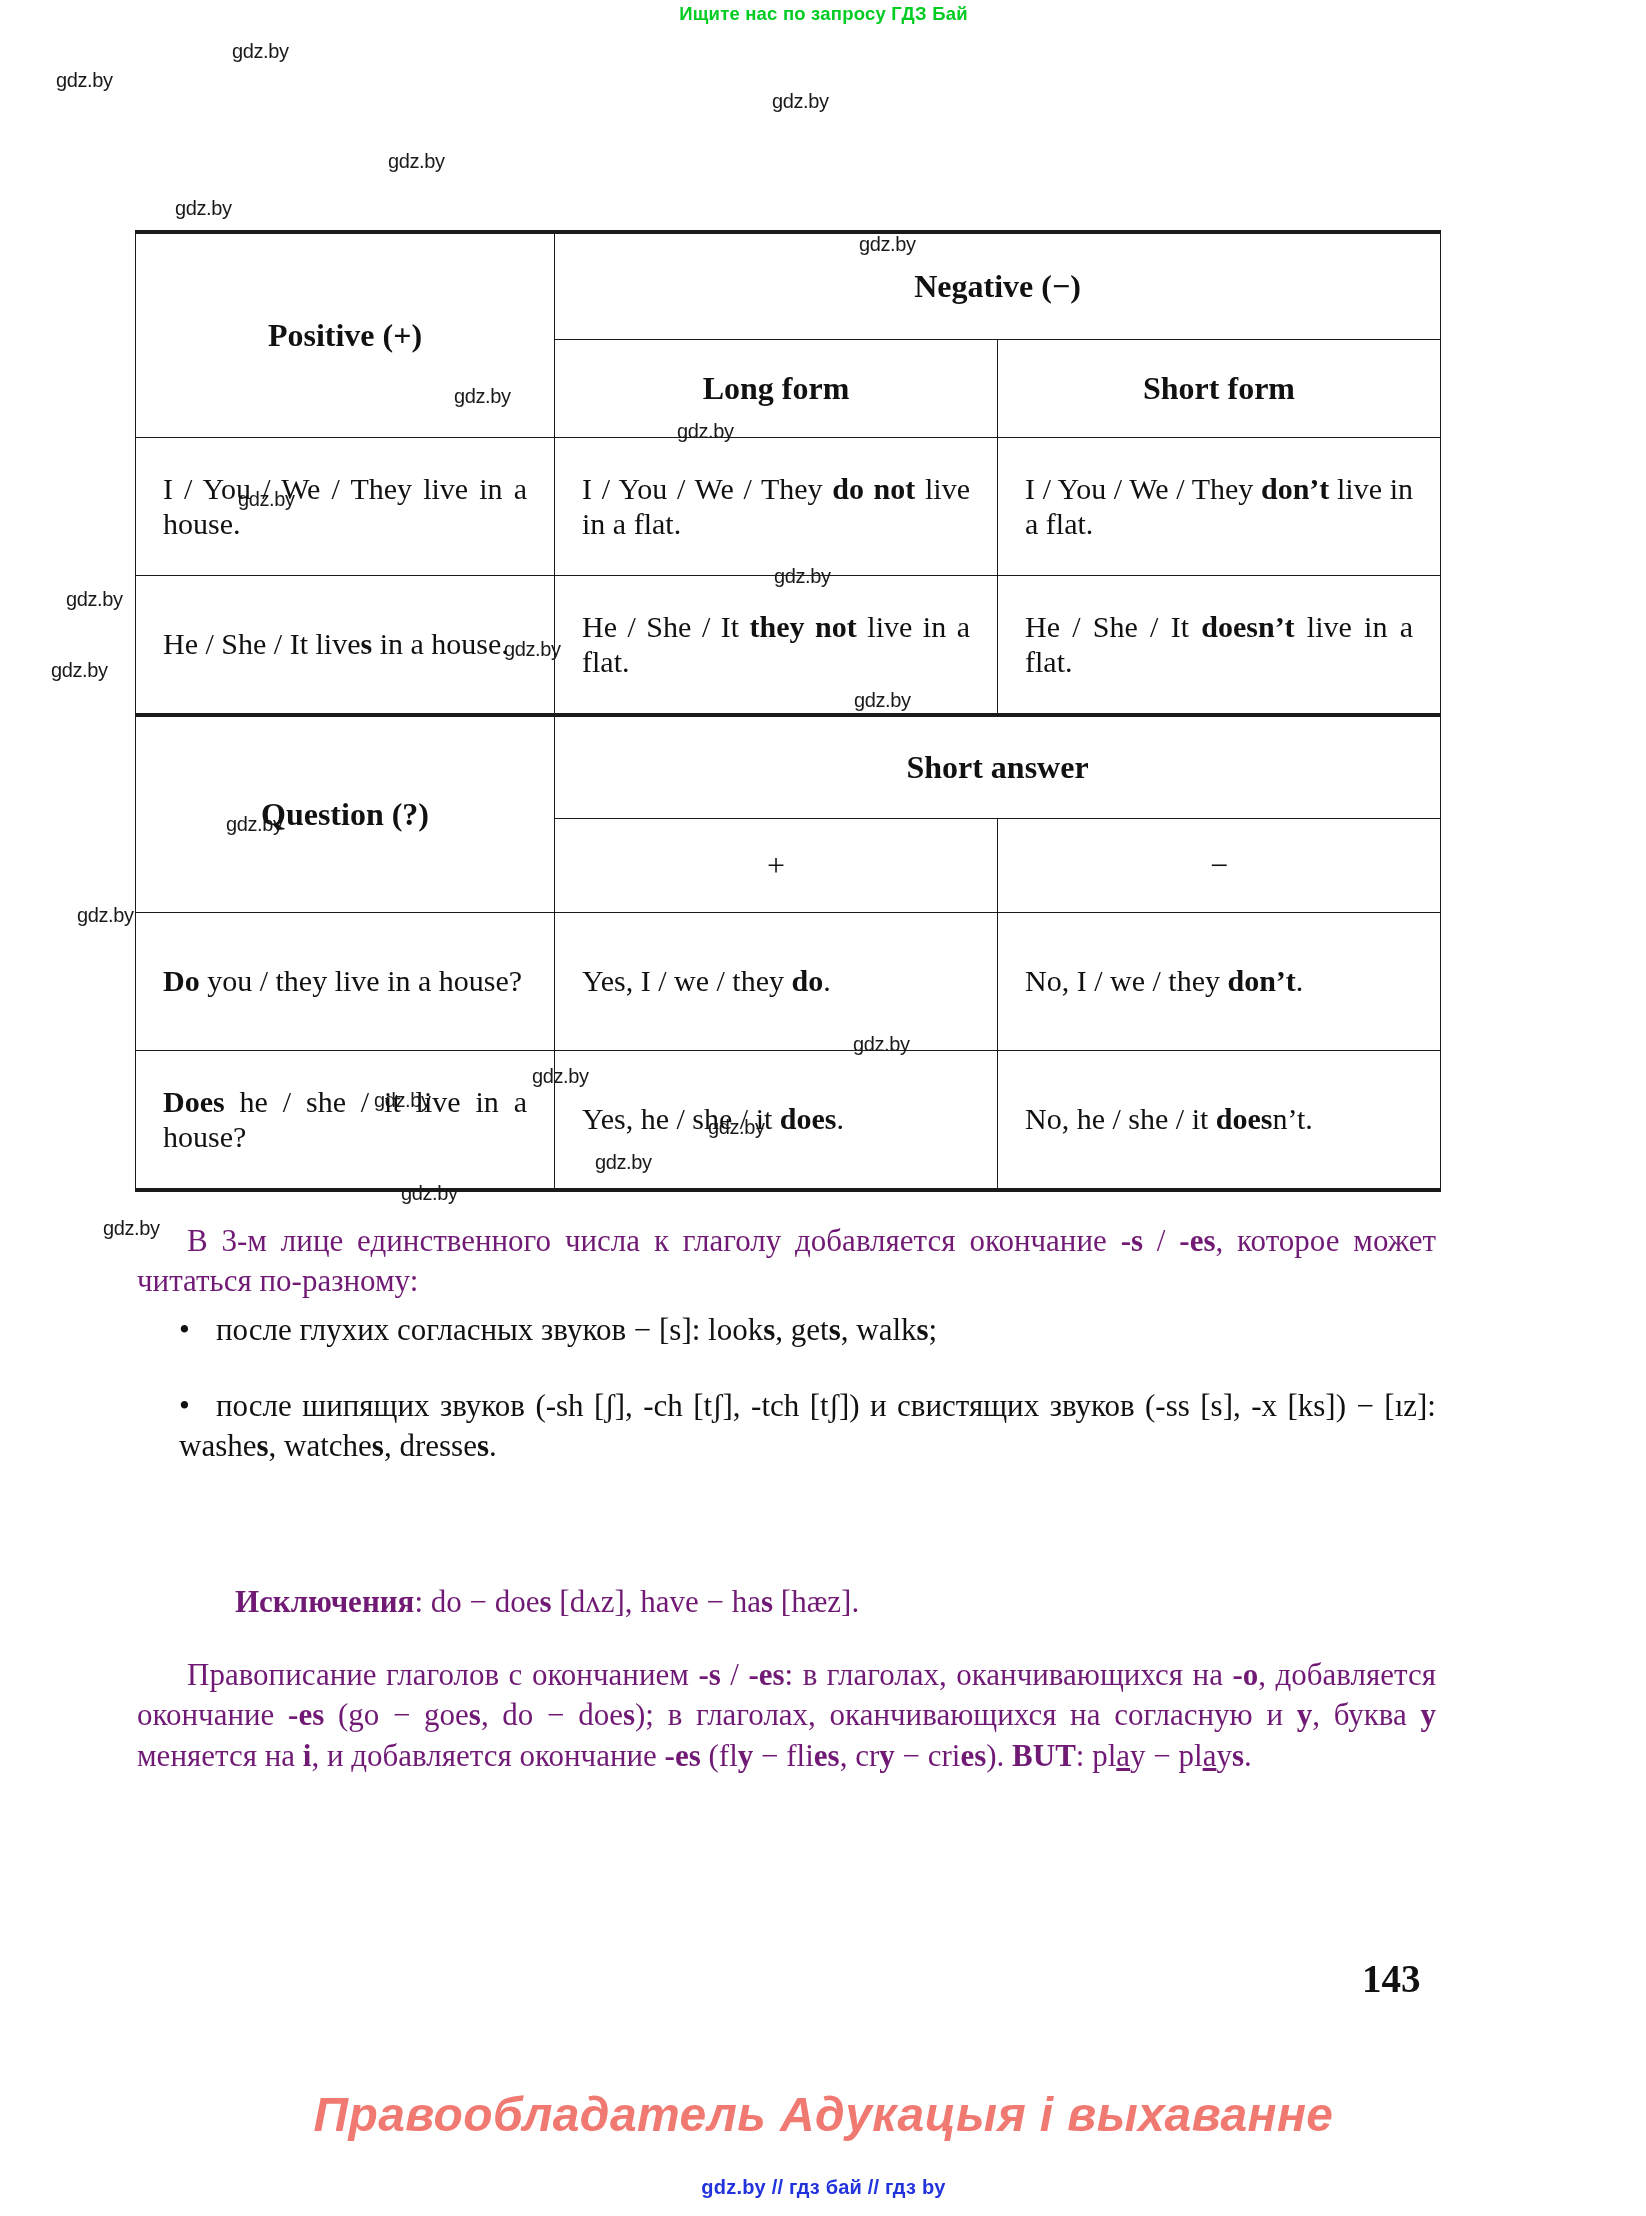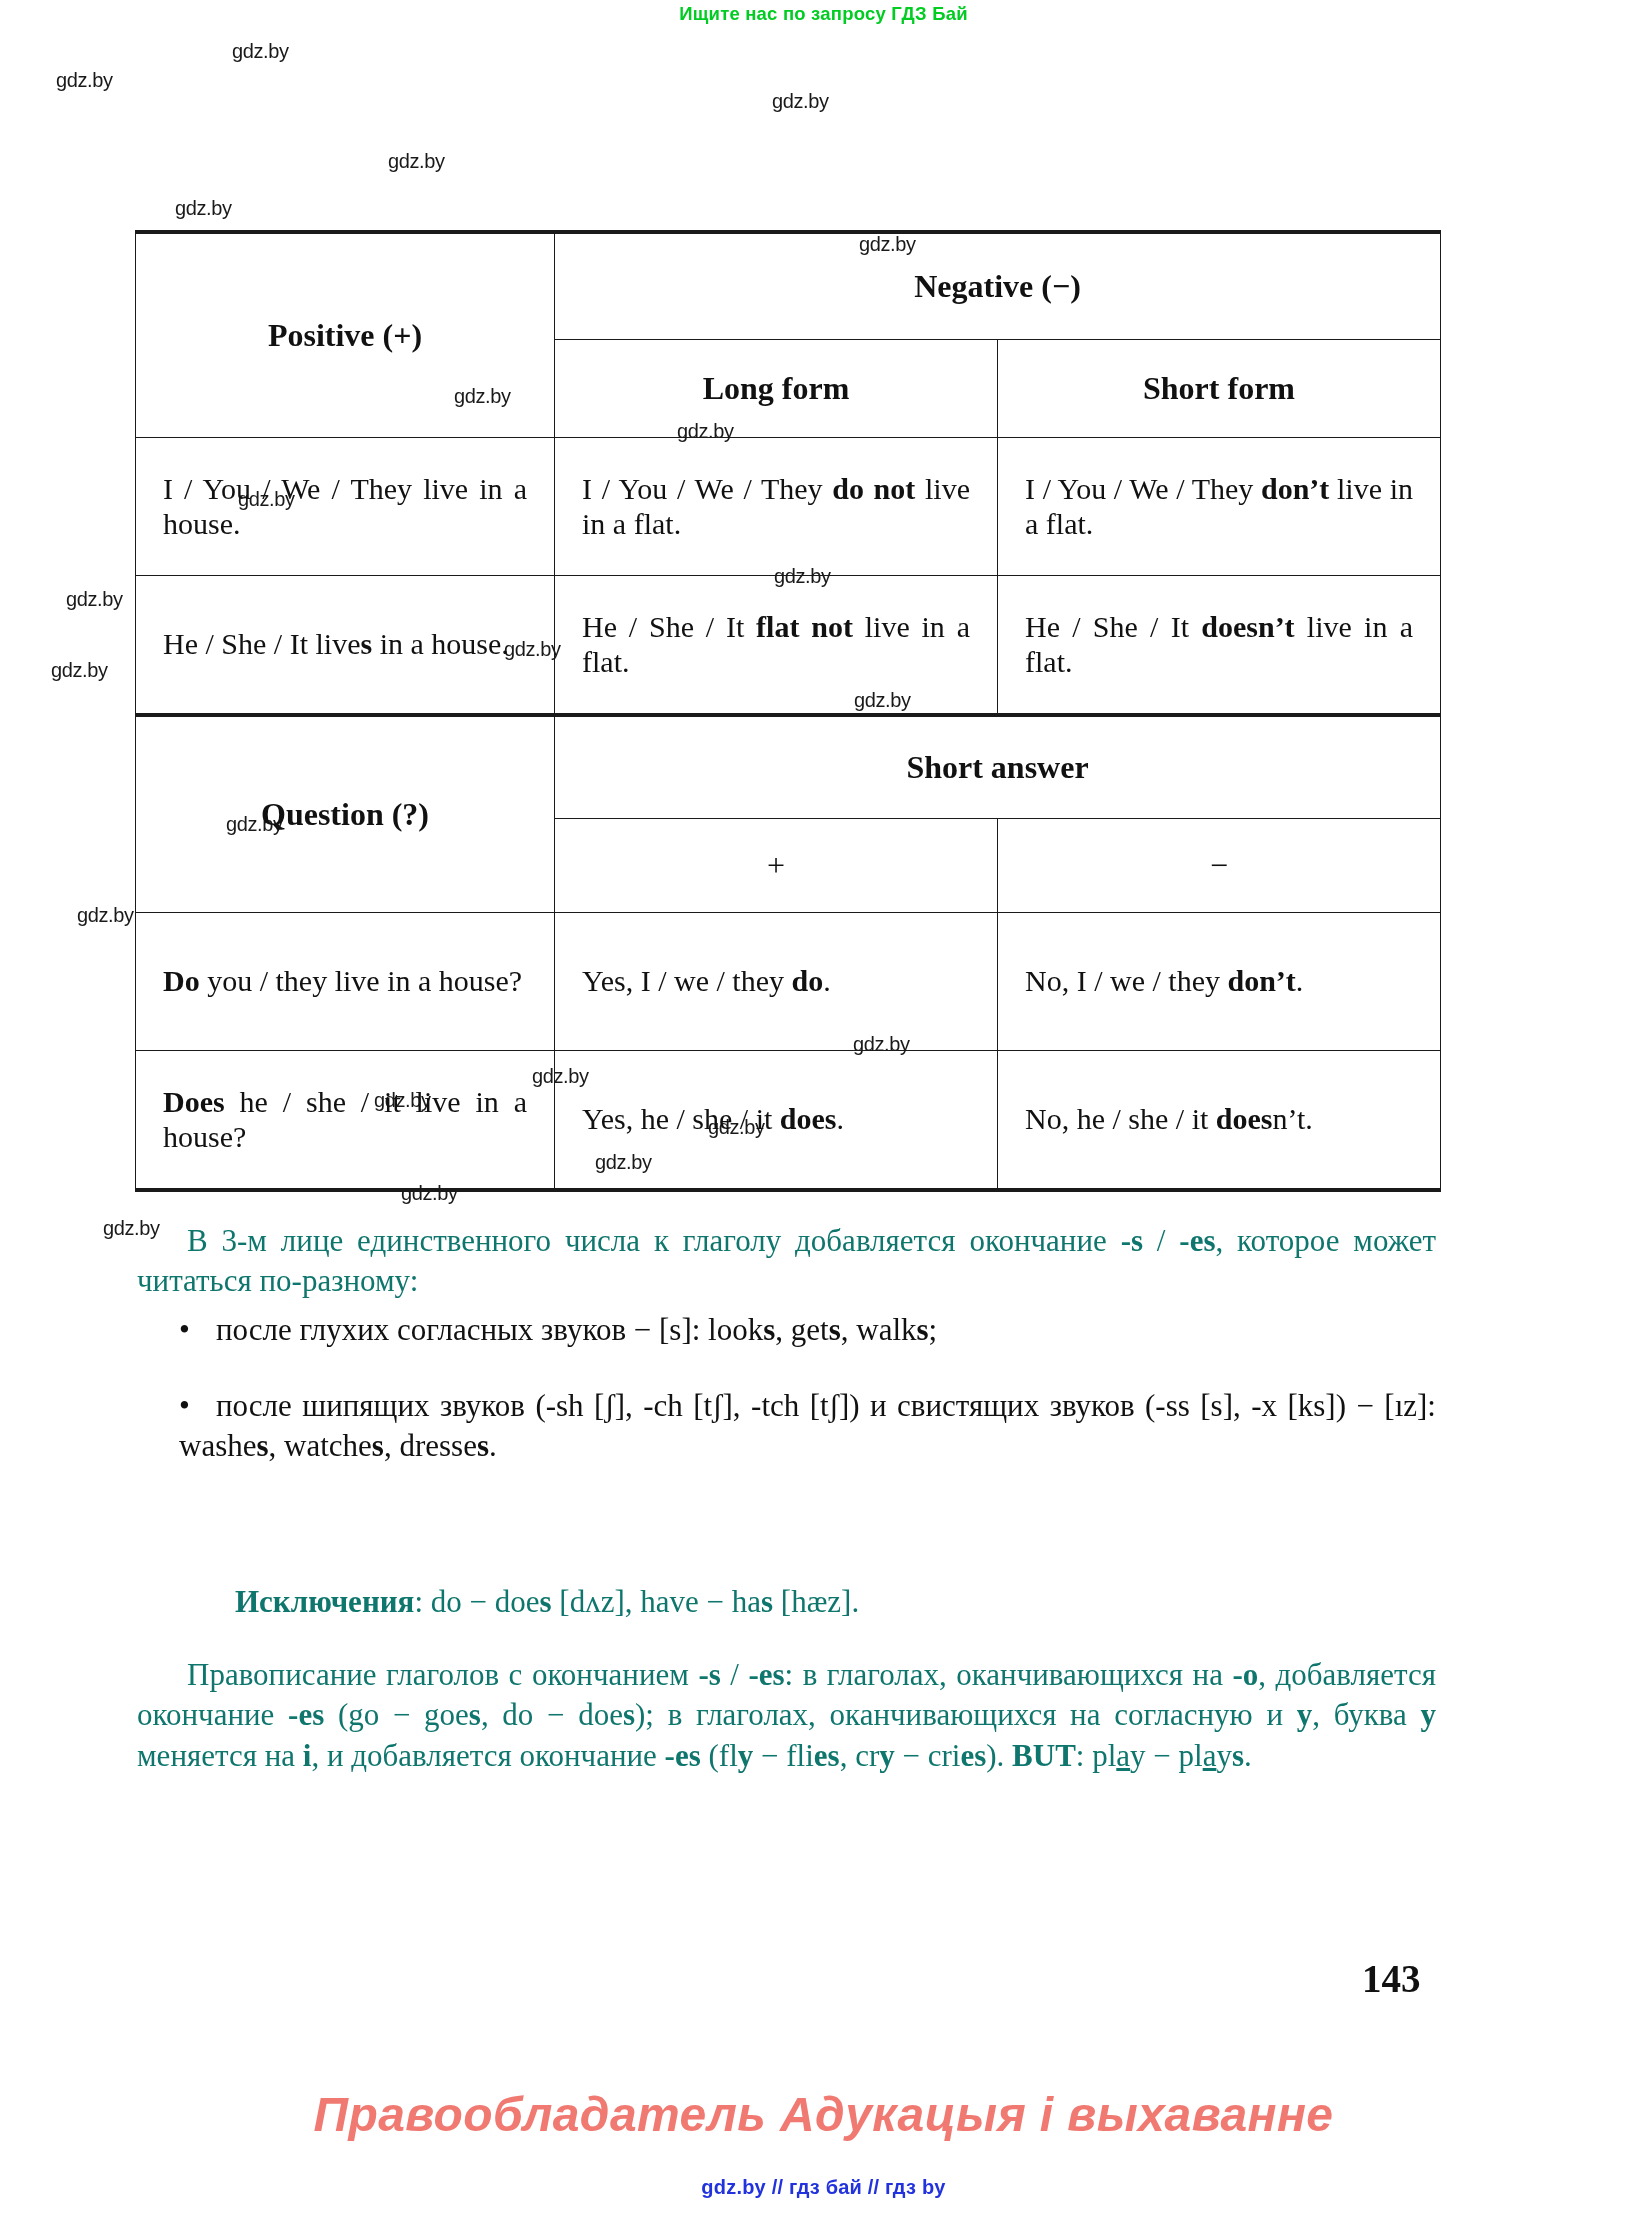--- a/index.html
+++ b/index.html
@@ -76,21 +76,21 @@
   .no-right { border-right: none; }
   b { font-weight: 700; }
 
   
   .prose {
     position: absolute;
     font-size: 31px;
     line-height: 1.30;
     text-align: justify;
     text-align-last: left;
-    color: #0f766e;
+    color: #701a75;
   }
   .prose .indent { text-indent: 50px; display: block; }
   .bullet-line {
     position: absolute;
     font-size: 31px;
     line-height: 1.30;
     text-align: justify;
     text-align-last: left;
   }
   .bullet-line .bdot {
@@ -195,21 +195,21 @@
         </td>
         <td class="body no-right">
           <span>I / You / We / They <b>don’t</b> live in a flat.</span>
         </td>
       </tr>
       <tr>
         <td class="body no-left thick-bottom" style="height:121px;">
           <span>He / She / It live<b>s</b> in a house.</span>
         </td>
         <td class="body thick-bottom">
-          <span>He / She / It <b>flat not</b> live in a flat.</span>
+          <span>He / She / It <b>they not</b> live in a flat.</span>
         </td>
         <td class="body no-right thick-bottom">
           <span>He / She / It <b>doesn’t</b> live in a flat.</span>
         </td>
       </tr>
     </tbody>
   </table>
 
   <table class="gtable" id="t2" style="left:135px; top:713px; width:1306px;">
     <colgroup>

